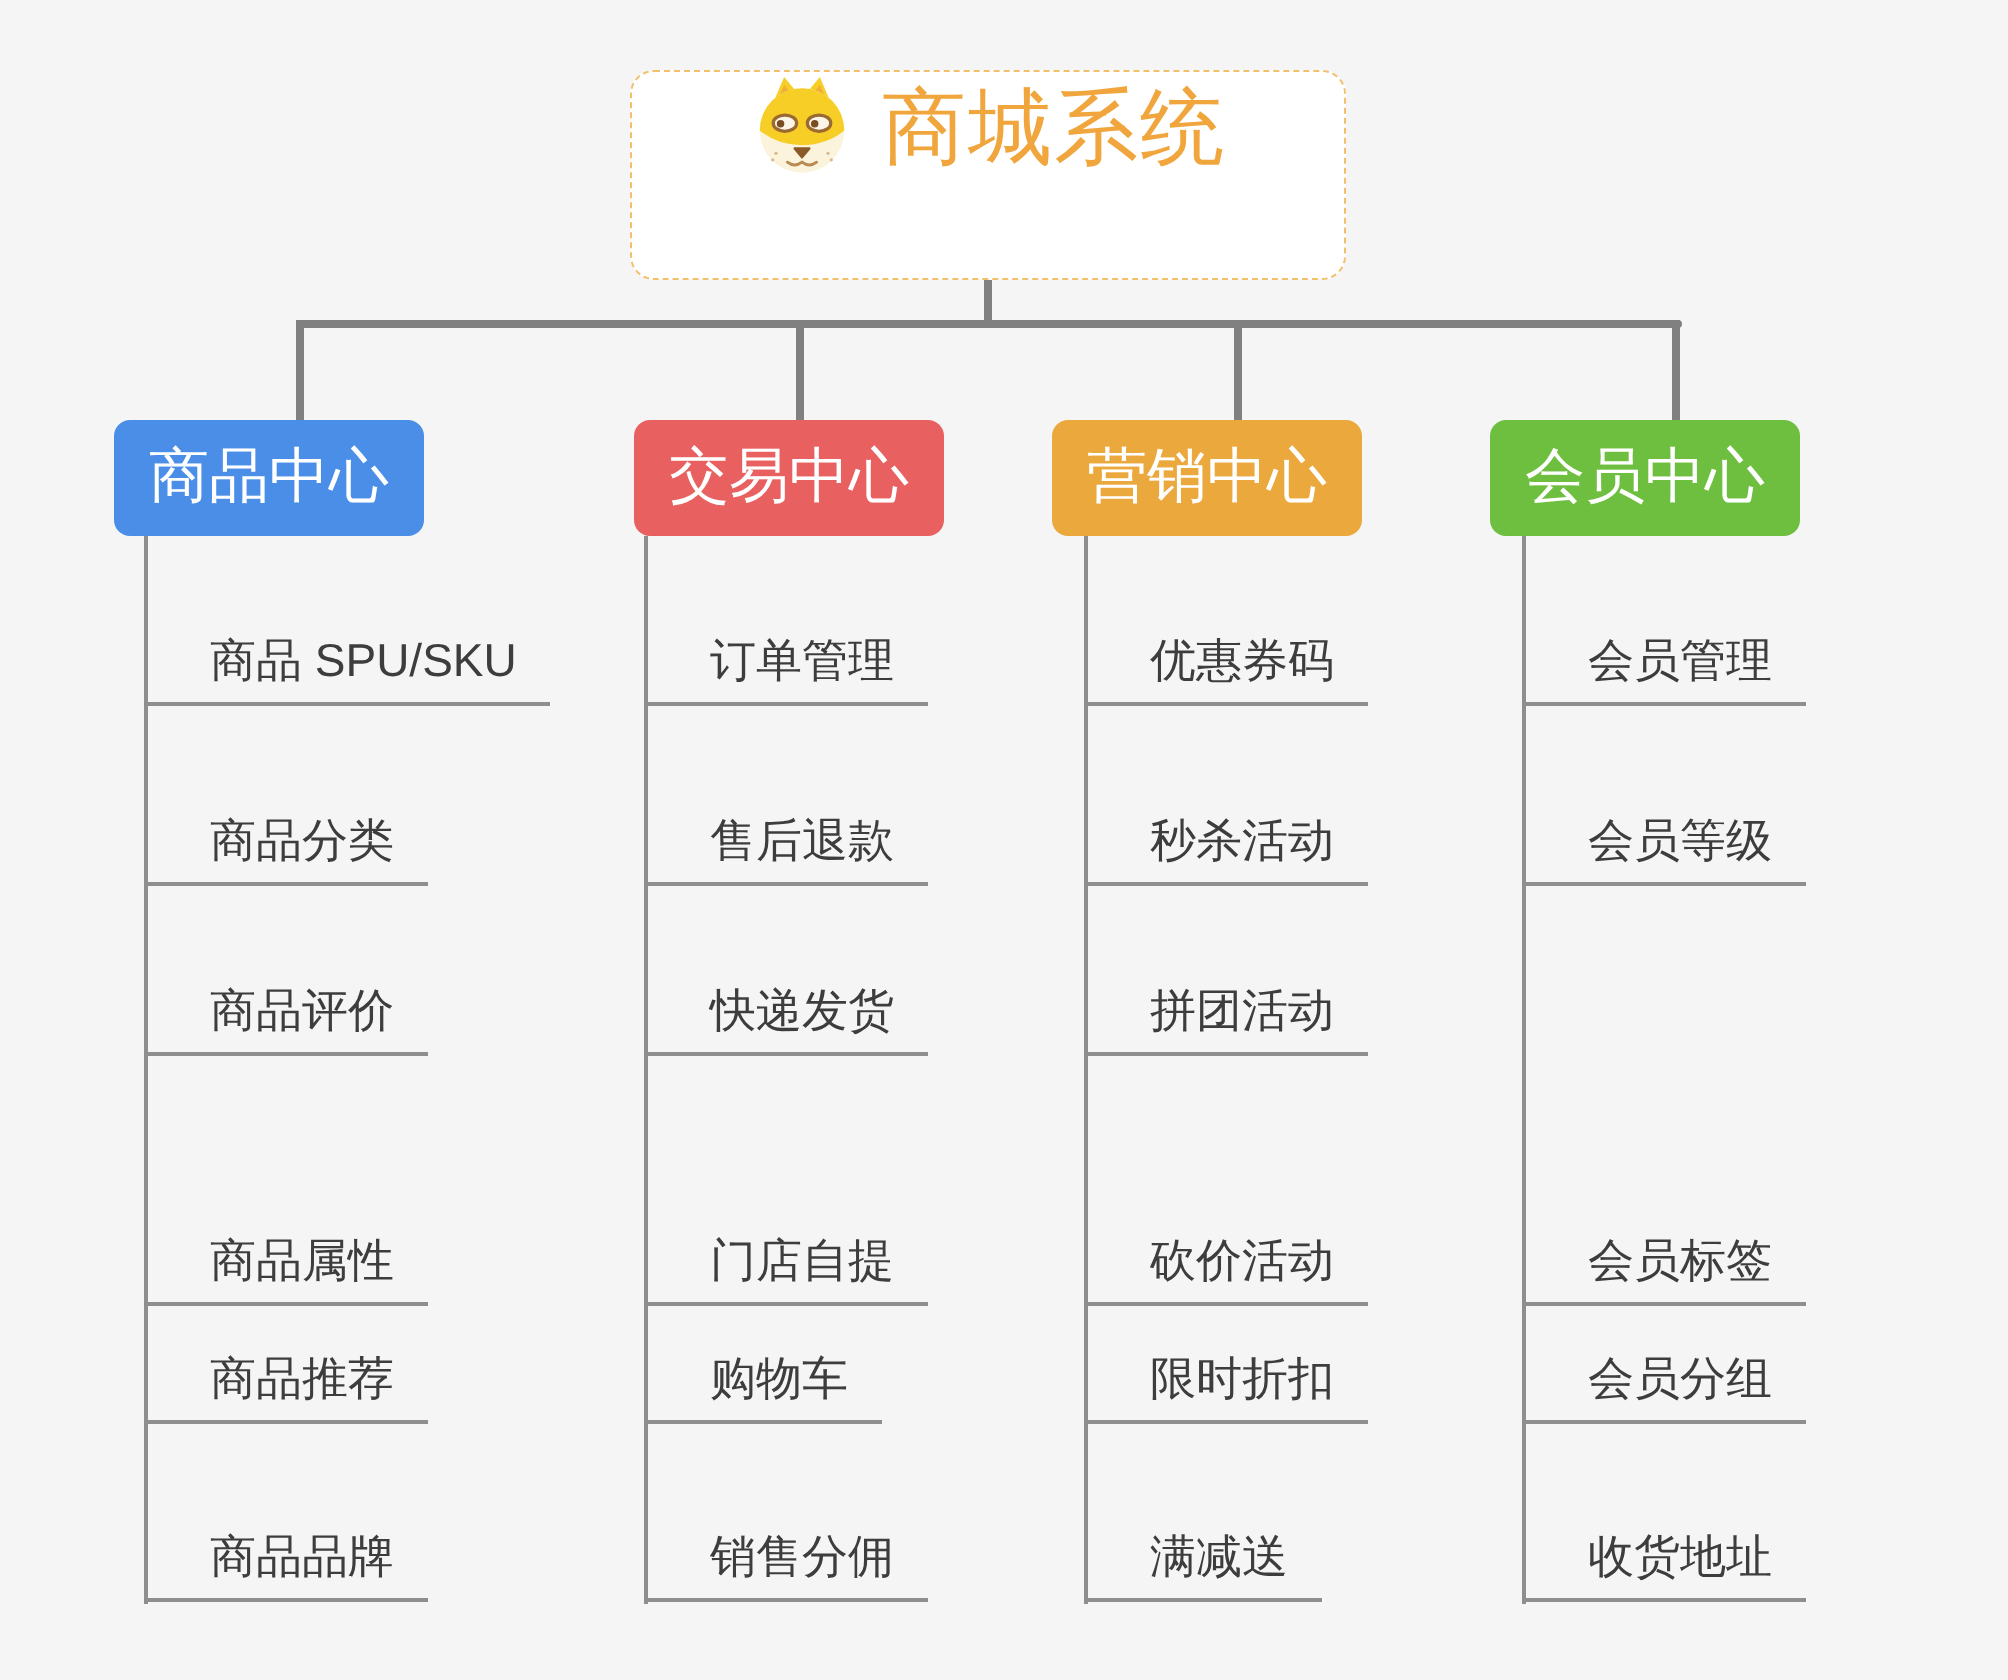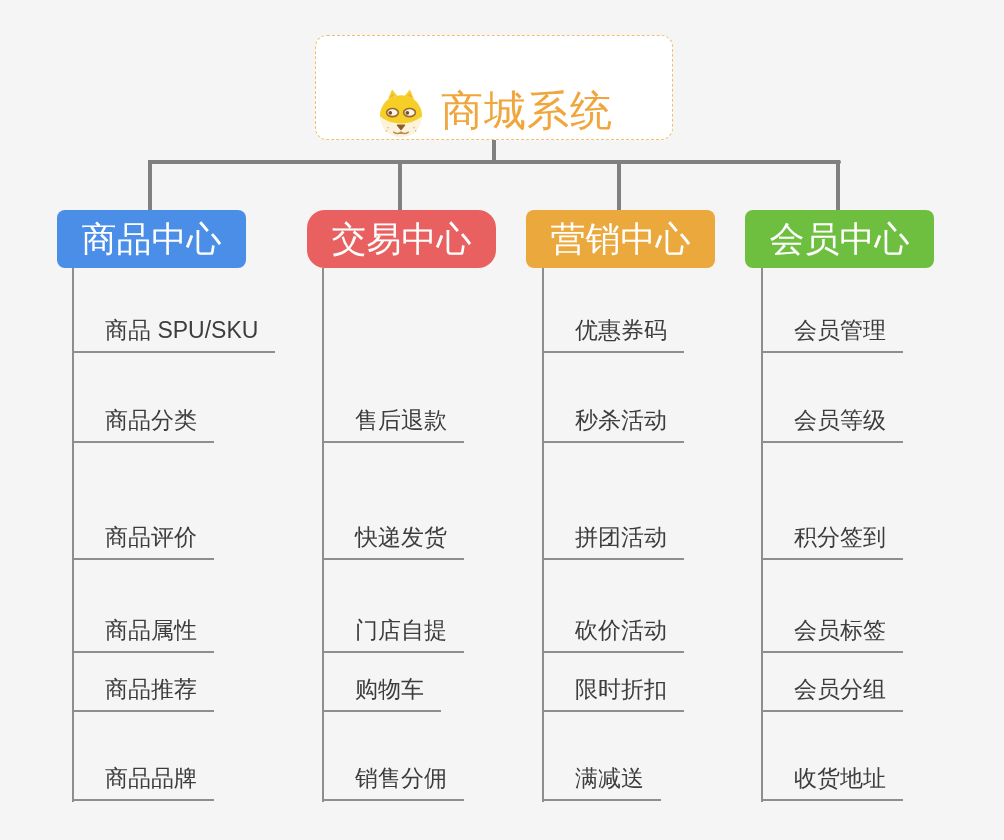--- a/index.html
+++ b/index.html
@@ -22,43 +22,43 @@
   .drop-1{left:398px;}
   .drop-2{left:617px;}
   .drop-3{left:836px;}
   
   .root-node{
     position:absolute;left:315px;top:35px;width:358px;height:105px;
     box-sizing:border-box;
     background:#ffffff;
     border:1px dashed #F2C06A;
     border-radius:12px;
-    display:flex;align-items:flex-end;justify-content:center;gap:14px;
+    display:flex;align-items:flex-start;justify-content:center;gap:14px;
     cursor:default;
   }
   .root-icon{width:52px;height:52px;display:inline-block;flex:0 0 auto;}
   .root-label{
     font-size:42px;
     letter-spacing:1px;
     color:#F0A63C;
     white-space:nowrap;
   }
   
   .branch{
-    position:absolute;top:210px;width:189px;height:58px;
+    position:absolute;top:210px;width:155px;height:58px;
     border-radius:8px;
     color:#ffffff;
-    font-size:35px;
+    font-size:30px;
     line-height:58px;
     text-align:center;
     white-space:nowrap;
     cursor:default;
   }
   .branch-0{left:57px;}
-  .branch-1{left:307px;border-radius:18px;}
+  .branch-1{left:317px;}
   .branch-2{left:526px;}
   .branch-3{left:745px;}
   
   .vline{
     position:absolute;top:268px;width:2px;height:534px;
     background:#8E8E8E;
   }
   .vline-0{left:72px;}
   .vline-1{left:322px;}
   .vline-2{left:542px;}
@@ -73,21 +73,21 @@
     color:#3D3D3D;
     white-space:nowrap;
     cursor:default;
   }
   .col-0{left:72px;}
   .col-1{left:322px;}
   .col-2{left:542px;}
   .col-3{left:761px;}
   .row-0{top:315px;}
   .row-1{top:405px;}
-  .row-2{top:522px;}
+  .row-2{top:490px;}
   .row-3{top:584px;margin-top:31px;}
   .row-4{top:674px;}
   .row-5{top:763px;}
 </style>
 </head>
 <body>
 
 <div class="canvas">
 
   <div class="conn conn-stem"></div>
@@ -137,33 +137,33 @@
   <div class="vline vline-2"></div>
   <div class="vline vline-3"></div>
 
   <div class="leaf col-0 row-1">商品分类</div>
   <div class="leaf col-0 row-0">商品 SPU/SKU</div>
   <div class="leaf col-0 row-2">商品评价</div>
   <div class="leaf col-0 row-3">商品属性</div>
   <div class="leaf col-0 row-4">商品推荐</div>
   <div class="leaf col-0 row-5">商品品牌</div>
 
+  <div class="leaf col-1 row-0">订单管理</div>
   <div class="leaf col-1 row-1">售后退款</div>
   <div class="leaf col-1 row-2">快递发货</div>
   <div class="leaf col-1 row-3">门店自提</div>
   <div class="leaf col-1 row-4">购物车</div>
   <div class="leaf col-1 row-5">销售分佣</div>
 
   <div class="leaf col-2 row-0">优惠券码</div>
   <div class="leaf col-2 row-1">秒杀活动</div>
   <div class="leaf col-2 row-2">拼团活动</div>
   <div class="leaf col-2 row-4">限时折扣</div>
   <div class="leaf col-2 row-3">砍价活动</div>
   <div class="leaf col-2 row-5">满减送</div>
 
   <div class="leaf col-3 row-0">会员管理</div>
   <div class="leaf col-3 row-1">会员等级</div>
-  <div class="leaf col-3 row-2">积分签到</div>
   <div class="leaf col-3 row-3">会员标签</div>
   <div class="leaf col-3 row-4">会员分组</div>
   <div class="leaf col-3 row-5">收货地址</div>
 
 </div>
 
 </body></html>

